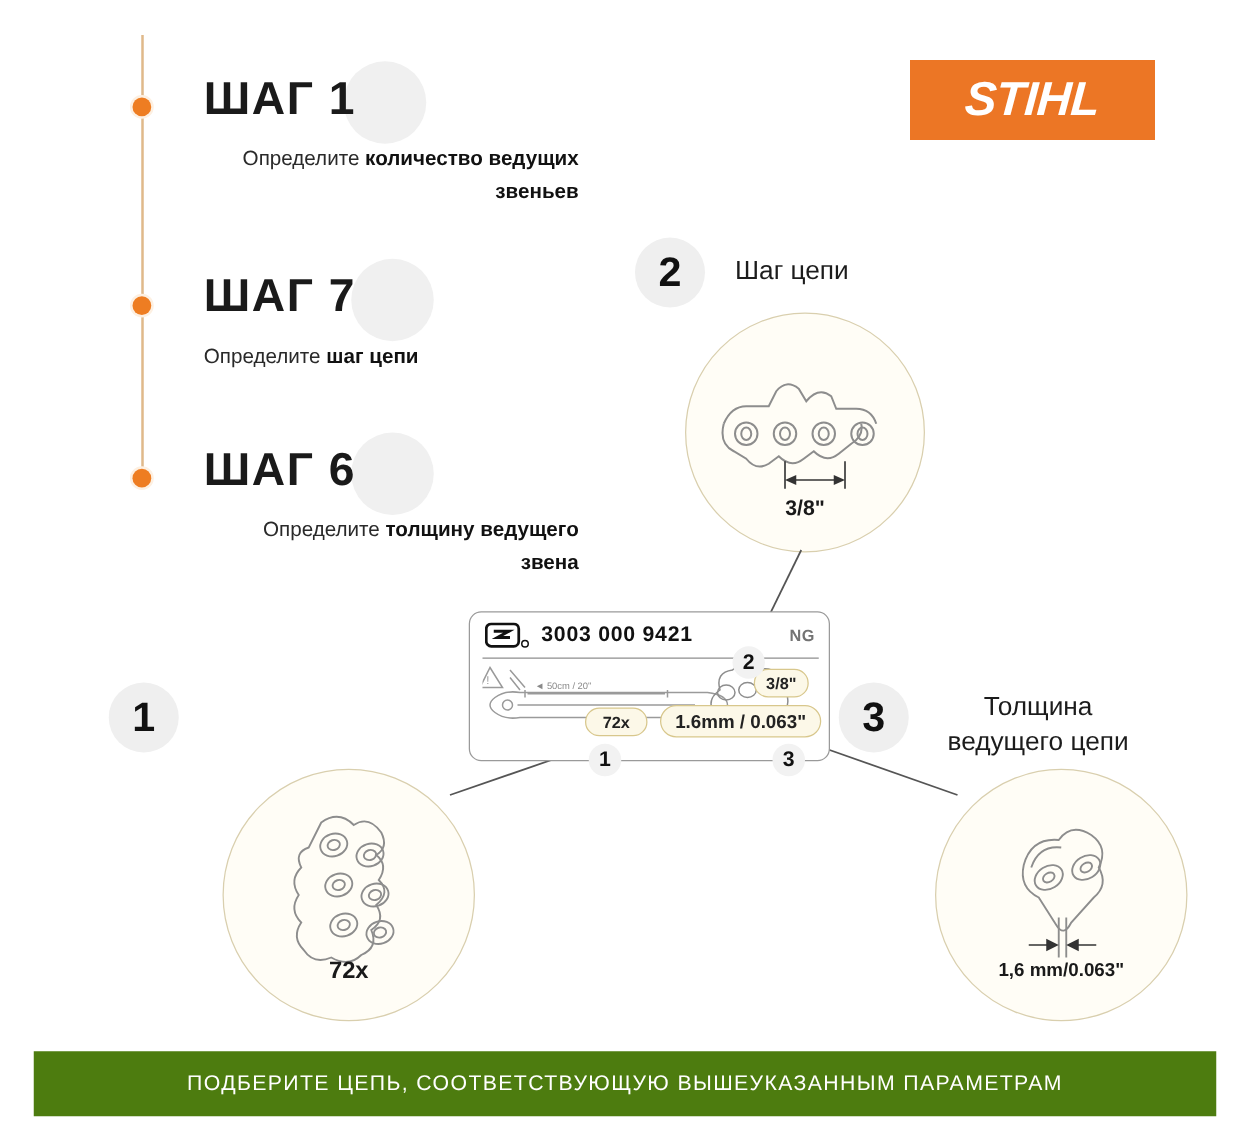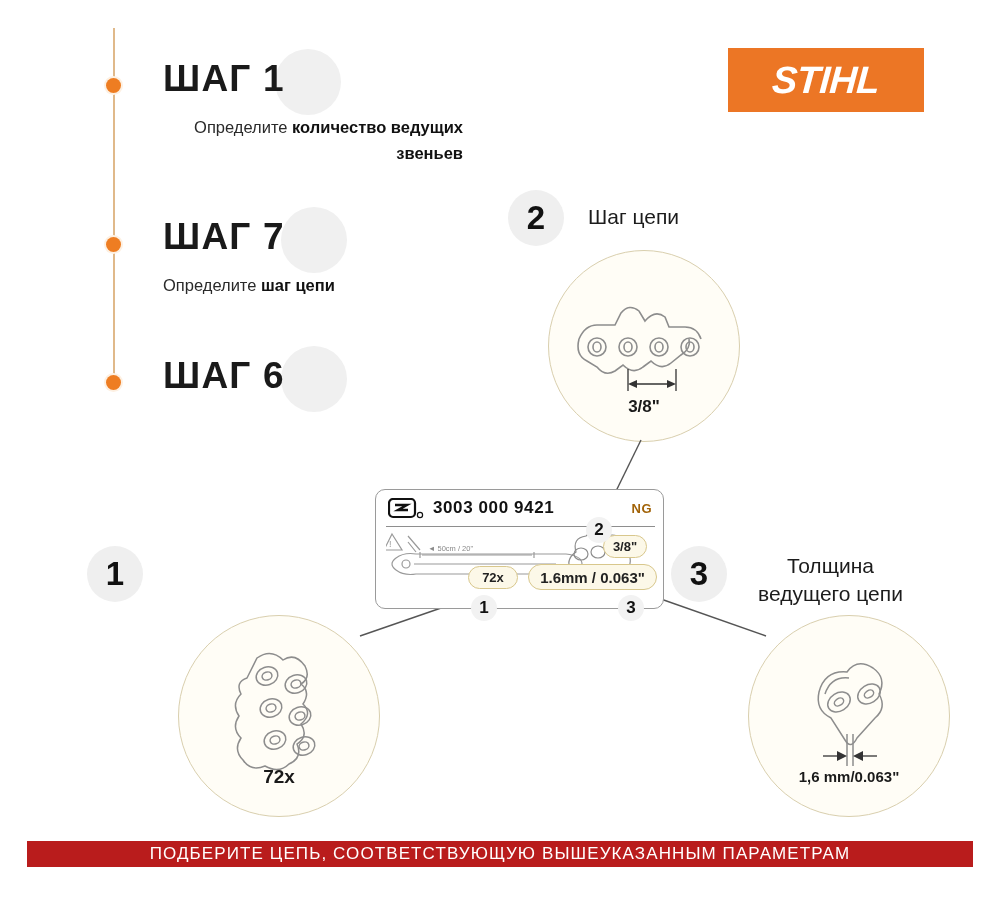--- a/index.html
+++ b/index.html
@@ -124,21 +124,21 @@
   .label-rule{
     position:absolute;left:10px;right:8px;top:36px;height:1.4px;background:#8e8e8e;
   }
   .label-part{
     position:absolute;left:57px;top:8px;
     font-size:17px;font-weight:bold;color:#111;letter-spacing:0.6px;
     white-space:nowrap;
   }
   .label-ng{
     position:absolute;right:11px;top:11px;
-    font-size:13px;font-weight:bold;color:#a16207;letter-spacing:0.5px;
+    font-size:13px;font-weight:bold;color:#737373;letter-spacing:0.5px;
   }
   .hl-pill{
     position:absolute;
     border:1.4px solid #d8c78c;border-radius:14px;
     background:#fcf8e8;
     font-weight:bold;color:#222;
     display:flex;align-items:center;justify-content:center;
     z-index:7;
   }
   .hl-72x{left:92px;top:76px;width:48px;height:21px;font-size:13px;}
@@ -155,22 +155,22 @@
   }
   .mb-1{left:471px;top:595px;}
   .mb-2{left:586px;top:517px;}
   .mb-3{left:618px;top:595px;}
 
   
   .overlay{position:absolute;left:0;top:0;width:1000px;height:900px;pointer-events:none;z-index:4;}
 
   
   .banner{
-    position:absolute;left:27px;top:841px;width:946px;height:26px;
-    background:#b91c1c;
+    position:absolute;left:27px;top:841px;width:946px;height:52px;
+    background:#4d7c0f;
     display:flex;align-items:center;justify-content:center;
   }
   .banner span{
     color:#ffffff;font-size:17px;letter-spacing:1.1px;
     white-space:nowrap;
   }
 </style>
 </head>
 <body>
 
@@ -197,20 +197,23 @@
     <div class="step-ghost" style="left:118px;top:-11px;"></div>
     <div class="step-title">ШАГ 7</div>
     <div class="step-desc">
       <span>Определите </span><b>шаг цепи</b>
     </div>
   </div>
 
   <div class="step s3">
     <div class="step-ghost" style="left:118px;top:-11px;"></div>
     <div class="step-title">ШАГ 6</div>
+    <div class="step-desc">
+      <span>Определите </span><b>толщину ведущего звена</b>
+    </div>
   </div>
 
   <svg class="overlay">
     <line x1="641" y1="440" x2="597" y2="530" stroke="#555" stroke-width="1.4"></line>
     <line x1="360" y1="636" x2="470" y2="598" stroke="#555" stroke-width="1.4"></line>
     <line x1="766" y1="636" x2="658" y2="598" stroke="#555" stroke-width="1.4"></line>
   </svg>
 
   <div class="badge b2">2</div>
   <div class="sec-head h2">Шаг цепи</div>

